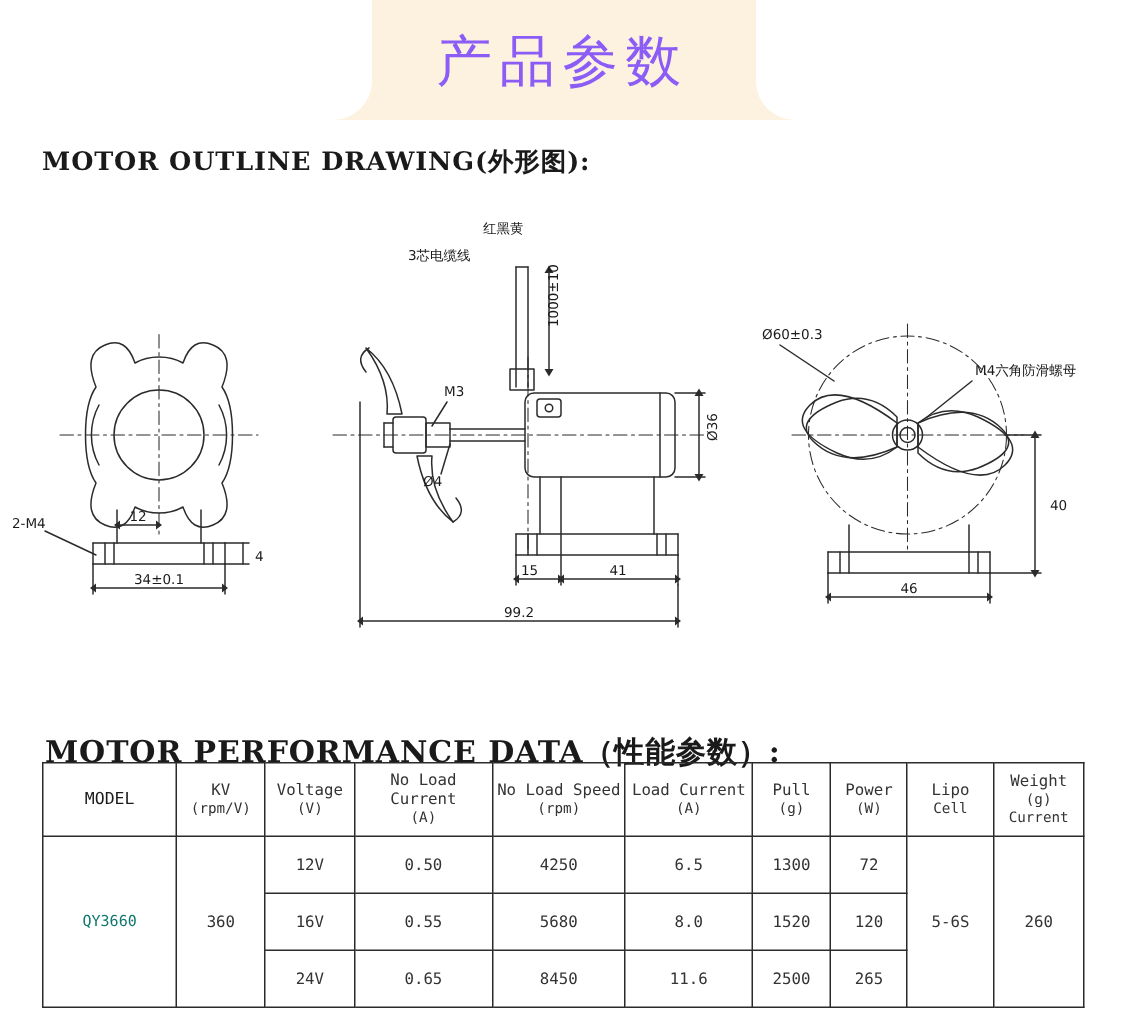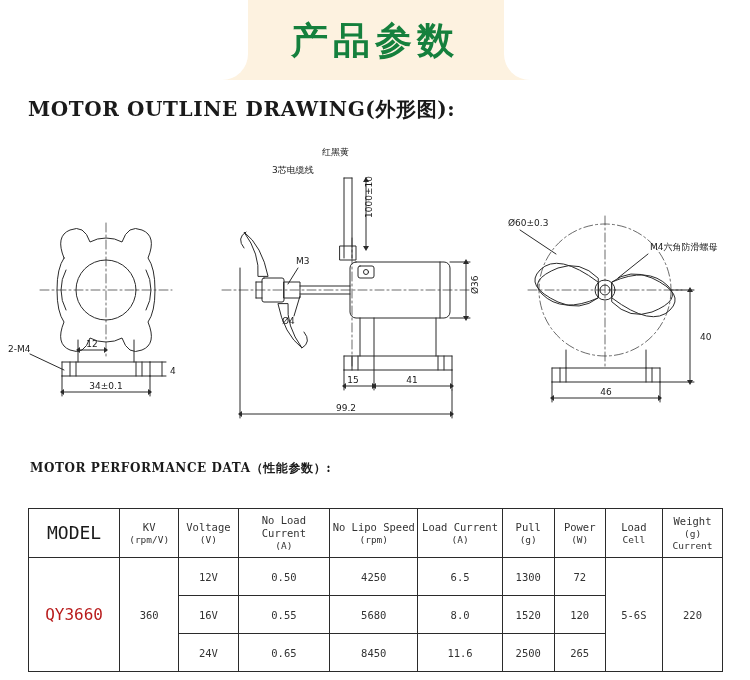--- a/index.html
+++ b/index.html
@@ -23,34 +23,34 @@
   }
   .banner .rightwhite{
     position:absolute;right:0;top:0;width:246px;height:80px;background:#ffffff;
     border-bottom-left-radius:26px;
   }
   .banner .title{
     position:absolute;left:0;right:0;top:16px;
     text-align:center;
     font-size:37px;
     letter-spacing:5px;
-    color:#15803d;
+    color:#8b5cf6;
     font-family:"DejaVu Sans", sans-serif;
-    font-weight:bold;
+    font-weight:normal;
   }
   
   .sec-head{
     font-family:"DejaVu Serif", serif;
     font-weight:bold;
-    font-size:20px;
+    font-size:17px;
     color:#1a1a1a;
     letter-spacing:.6px;
   }
   #outline-head{position:absolute;left:28px;top:96px;}
-  #perf-head{position:absolute;left:30px;top:460px;font-size:12px;}
+  #perf-head{position:absolute;left:30px;top:488px;font-size:20px;}
 
   
   .drawing{
     position:absolute;left:0;top:118px;width:688px;height:340px;
   }
   .drawing svg{display:block;}
 
   
   .tablewrap{
     position:absolute;left:28px;top:508px;width:695px;
@@ -65,25 +65,25 @@
   table th,table td{
     border:1px solid #2b2b2b;
     text-align:center;
     vertical-align:middle;
     padding:2px 1px;
     font-weight:normal;
   }
   thead th{height:44px;line-height:1.25;}
   tbody td{height:33px;}
   .model-cell{
-    font-size:16px;
-    color:#b91c1c;
+    font-size:10px;
+    color:#0f766e;
     font-family:"DejaVu Sans Mono", monospace;
   }
-  .hdr-model{font-size:18px;color:#1a1a1a;}
+  .hdr-model{font-size:11px;color:#1a1a1a;}
   .u{font-size:9.5px;display:block;}
 </style>
 </head>
 <body>
 
 <div class="banner">
   <div class="leftwhite"></div>
   <div class="rightwhite"></div>
   <div class="title">产品参数</div>
 </div>
@@ -291,57 +291,57 @@
         </th>
         <th style="width:58px">
           <span>Voltage</span>
           <span class="u">(V)</span>
         </th>
         <th style="width:94px">
           <span>No Load Current</span>
           <span class="u">(A)</span>
         </th>
         <th style="width:92px">
-          <span>No Lipo Speed</span>
+          <span>No Load Speed</span>
           <span class="u">(rpm)</span>
         </th>
         <th style="width:86px">
           <span>Load Current</span>
           <span class="u">(A)</span>
         </th>
         <th style="width:52px">
           <span>Pull</span>
           <span class="u">(g)</span>
         </th>
         <th style="width:50px">
           <span>Power</span>
           <span class="u">(W)</span>
         </th>
         <th style="width:58px">
-          <span>Load</span>
+          <span>Lipo</span>
           <span class="u">Cell</span>
         </th>
         <th style="width:59px">
           <span>Weight</span>
           <span class="u">(g) Current</span>
         </th>
       </tr>
     </thead>
     <tbody>
       <tr>
         <td rowspan="3" class="model-cell">QY3660</td>
         <td rowspan="3">360</td>
         <td>12V</td>
         <td>0.50</td>
         <td>4250</td>
         <td>6.5</td>
         <td>1300</td>
         <td>72</td>
         <td rowspan="3">5-6S</td>
-        <td rowspan="3">220</td>
+        <td rowspan="3">260</td>
       </tr>
       <tr>
         <td>16V</td>
         <td>0.55</td>
         <td>5680</td>
         <td>8.0</td>
         <td>1520</td>
         <td>120</td>
       </tr>
       <tr>

